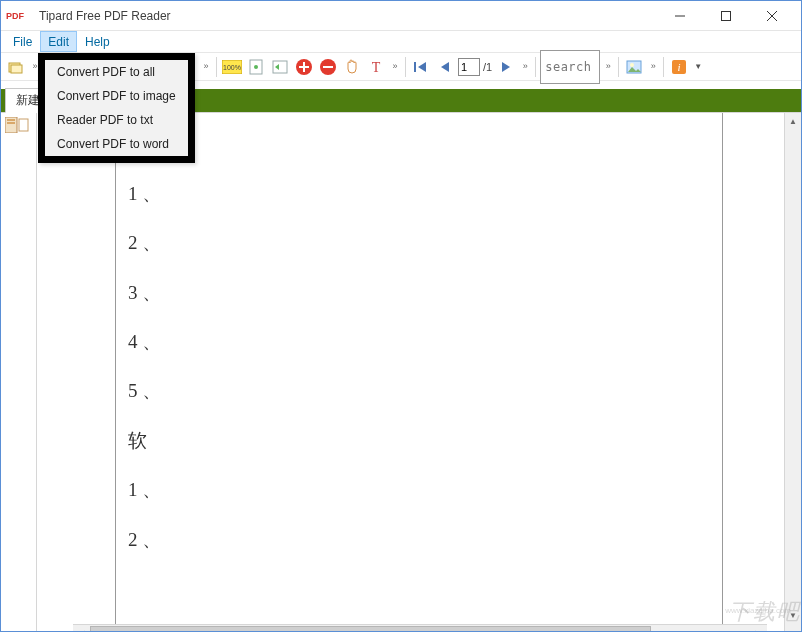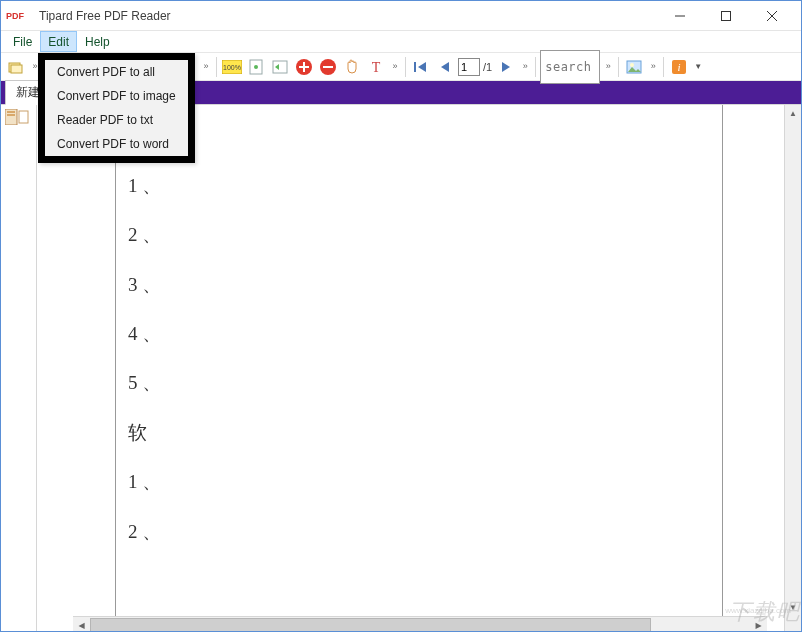--- a/index.html
+++ b/index.html
@@ -37,21 +37,21 @@
 .menubar {
   height: 22px;
   display: flex;
   align-items: stretch;
   padding: 0 4px;
   background: #fff;
   border-bottom: 1px solid #e7e7e7;
 }
 .menu-item {
   padding: 3px 8px;
-  color: #14532d;
+  color: #0369a1;
   font-size: 12px;
   display: flex;
   align-items: center;
 }
 .menu-item.open {
   background: #cde6fd;
   border: 1px solid #94c7f7;
   padding: 2px 7px;
 }
 .toolbar {
@@ -91,25 +91,26 @@
   width: 60px; height: 18px;
   border: 1px solid #999;
   font-size: 12px;
   padding: 16px 4px;
   color: #777;
   font-family: monospace;
   letter-spacing: 0.5px;
 }
 .tabstrip {
   height: 24px;
-  background: #4c1d95;
+  background: #4d7c0f;
   border-bottom: 1px solid #d6d6d6;
   display: flex;
   align-items: flex-end;
   padding: 0 4px;
+  margin-top: 8px;
 }
 .tab {
   background: #fff;
   border: 1px solid #c9c9c9;
   border-bottom: 1px solid #fff;
   padding: 3px 10px;
   font-size: 12px;
   color: #333;
   position: relative;
   top: 1px;

